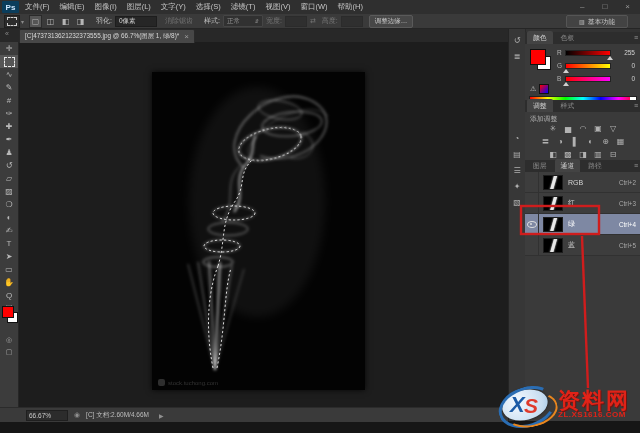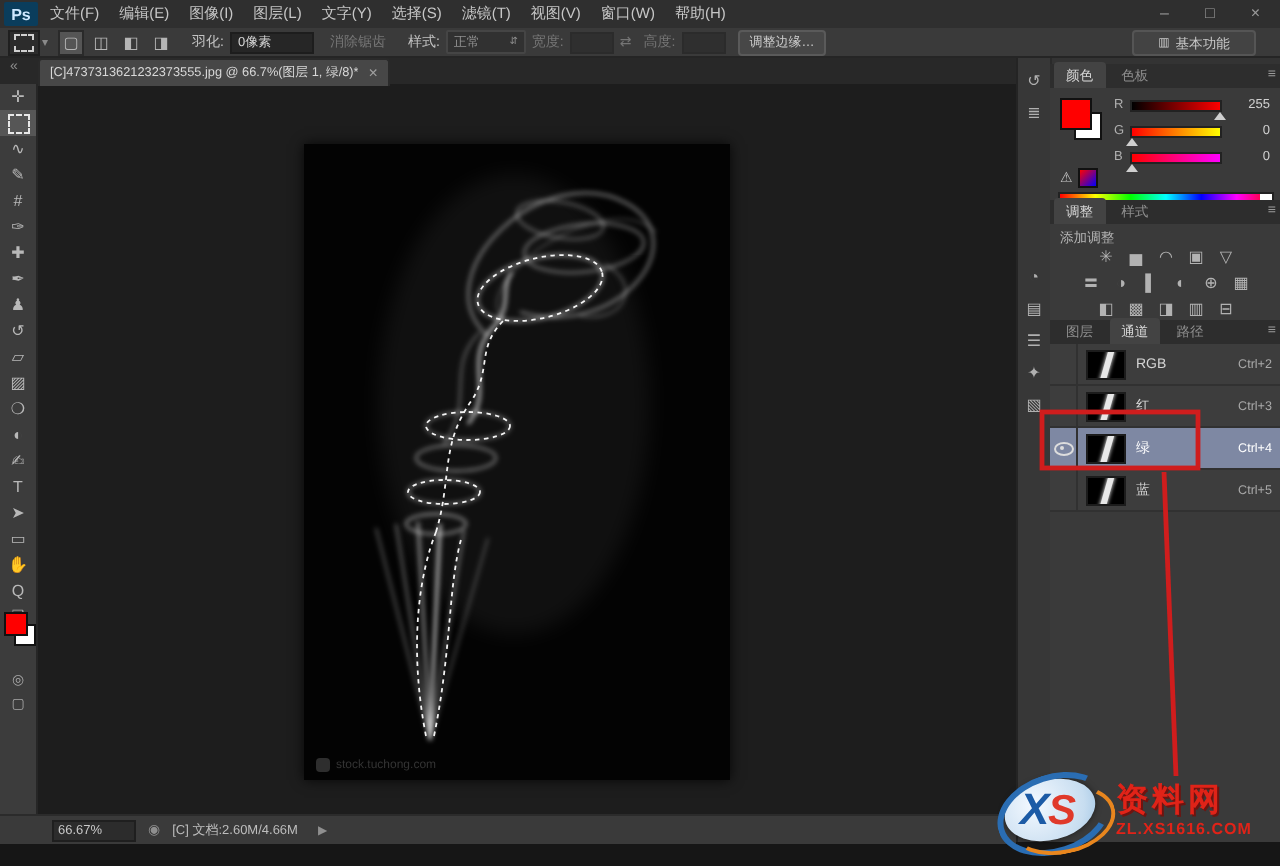--- a/index.html
+++ b/index.html
@@ -124,21 +124,21 @@
                  background:radial-gradient(circle at 35% 35%,#f4f9ff,#c7ddf0 70%,#9fc4e4);
                  transform:rotate(-14deg);box-shadow:0 0 3px rgba(0,0,0,.5);}
   #xs-logo .ring-b{position:absolute;left:0px;top:2px;width:52px;height:34px;border-radius:50%;
                    border:3px solid #2a6db3;border-right-color:transparent;transform:rotate(-18deg);}
   #xs-logo .ring-o{position:absolute;left:6px;top:8px;width:50px;height:30px;border-radius:50%;
                    border:2px solid #e8861e;border-left-color:transparent;border-top-color:transparent;
                    transform:rotate(-12deg);}
   #xs-logo .x{position:absolute;left:12px;top:7px;font-size:22px;font-weight:bold;font-style:italic;color:#1c5ba6;}
   #xs-logo .s{position:absolute;left:26px;top:9px;font-size:21px;font-weight:bold;font-style:italic;color:#e0392a;}
   #wm-text{margin-left:2px;}
-  #wm-site{color:#e02318;font-size:16px;font-weight:bold;letter-spacing:2px;line-height:19px;
+  #wm-site{color:#e02318;font-size:22px;font-weight:bold;letter-spacing:2px;line-height:19px;
            text-shadow:1px 1px 0 #6e1410;}
   #wm-url{color:#e02318;font-size:8px;font-weight:bold;letter-spacing:.5px;}
 </style>
 </head>
 <body>
 
 <div id="menubar" class="abs">
   <div id="pslogo">Ps</div>
   <span class="menu-item">文件(F)</span>
   <span class="menu-item">编辑(E)</span>

